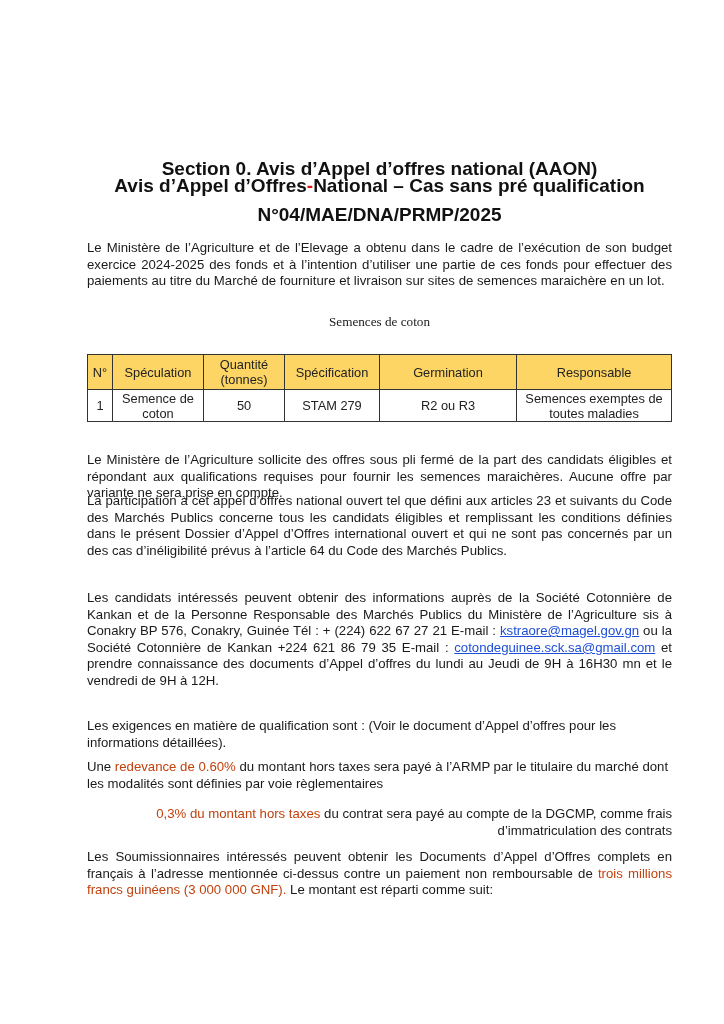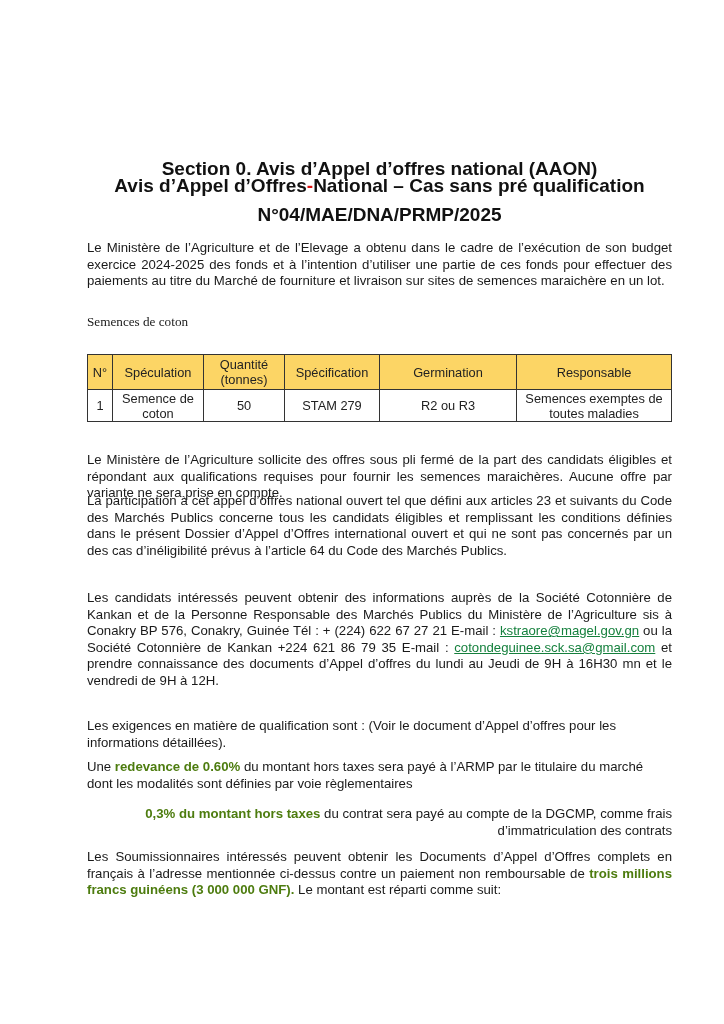--- a/index.html
+++ b/index.html
@@ -6,39 +6,39 @@
   body { width:724px; height:1024px; position:relative; overflow:hidden; font-family:"Liberation Sans", sans-serif; color:#1a1a1a; }
   .page { position:absolute; left:87px; top:0; width:585px; }
   .heading { text-align:center; font-weight:bold; font-size:19px; line-height:17px; color:#111; }
   .h1 { position:absolute; top:160px; left:0; width:585px; }
   .h2 { position:absolute; top:177px; left:0; width:585px; }
   .h3 { position:absolute; top:206px; left:0; width:585px; }
   .tc { color:#d11; }
   p.body { margin:0; font-size:13.2px; line-height:16.6px; text-align:justify; position:absolute; left:0; width:585px; }
   p.left { text-align:left; }
   .serif { font-family:"Liberation Serif", serif; font-size:13.4px; }
-  a.link { color:#15803d; text-decoration:underline; }
-  b { font-weight:bold; color:#4d7c0f; }
+  a.link { color:#1d4ed8; text-decoration:underline; }
+  b { font-weight:normal; color:#c2410c; }
   table.spec { position:absolute; left:0; top:354px; width:585px; border-collapse:collapse; font-size:12.8px; }
   table.spec th, table.spec td { border:1px solid #333; padding:0 3px; text-align:center; line-height:15px; font-weight:normal; }
   table.spec thead th { background:#fcd565; height:34px; color:#222; }
   table.spec tbody td { height:31px; color:#222; }
   .c0 { width:18px; } .c1 { width:84px; text-align:left; } .c2 { width:74px; } .c3 { width:88px; } .c4 { width:130px; } .c5 { width:148px; }
 </style>
 </head>
 <body>
 
 <div class="page">
 
   <div class="heading h1">Section 0. Avis d’Appel d’offres national (AAON)</div>
   <div class="heading h2"><span>Avis d’Appel d’Offres</span><span class="tc">-</span><span>National – Cas sans pré qualification</span></div>
   <div class="heading h3">N°04/MAE/DNA/PRMP/2025</div>
 
   <p class="body" style="top:240px;">Le Ministère de l’Agriculture et de l’Elevage a obtenu dans le cadre de l’exécution de son budget exercice 2024-2025 des fonds et à l’intention d’utiliser une partie de ces fonds pour effectuer des paiements au titre du Marché de fourniture et livraison sur sites de semences maraichère en un lot.</p>
-  <p class="body left serif" style="top:314px;">Semences de coton</p>
+  <p class="body left serif" style="top:314px;text-align:center;">Semences de coton</p>
 
   <table class="spec">
     <thead>
       <tr>
         <th class="c0">N°</th>
         <th class="c1">Spéculation</th>
         <th class="c2">Quantité (tonnes)</th>
         <th class="c3">Spécification</th>
         <th class="c4">Germination</th>
         <th class="c5">Responsable</th>

